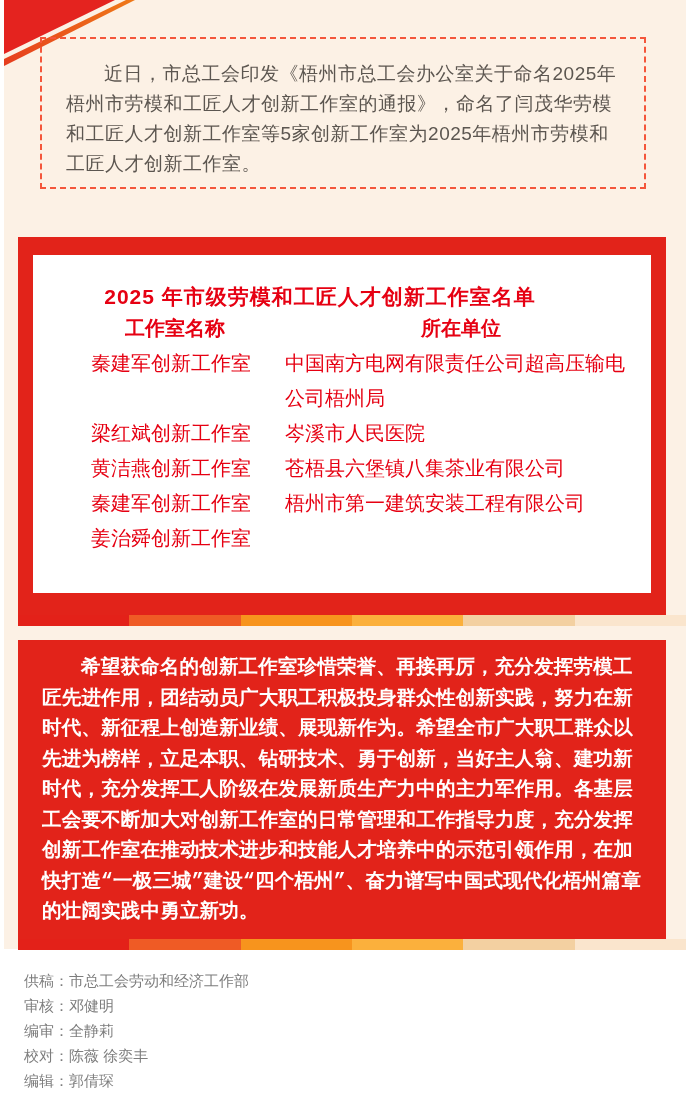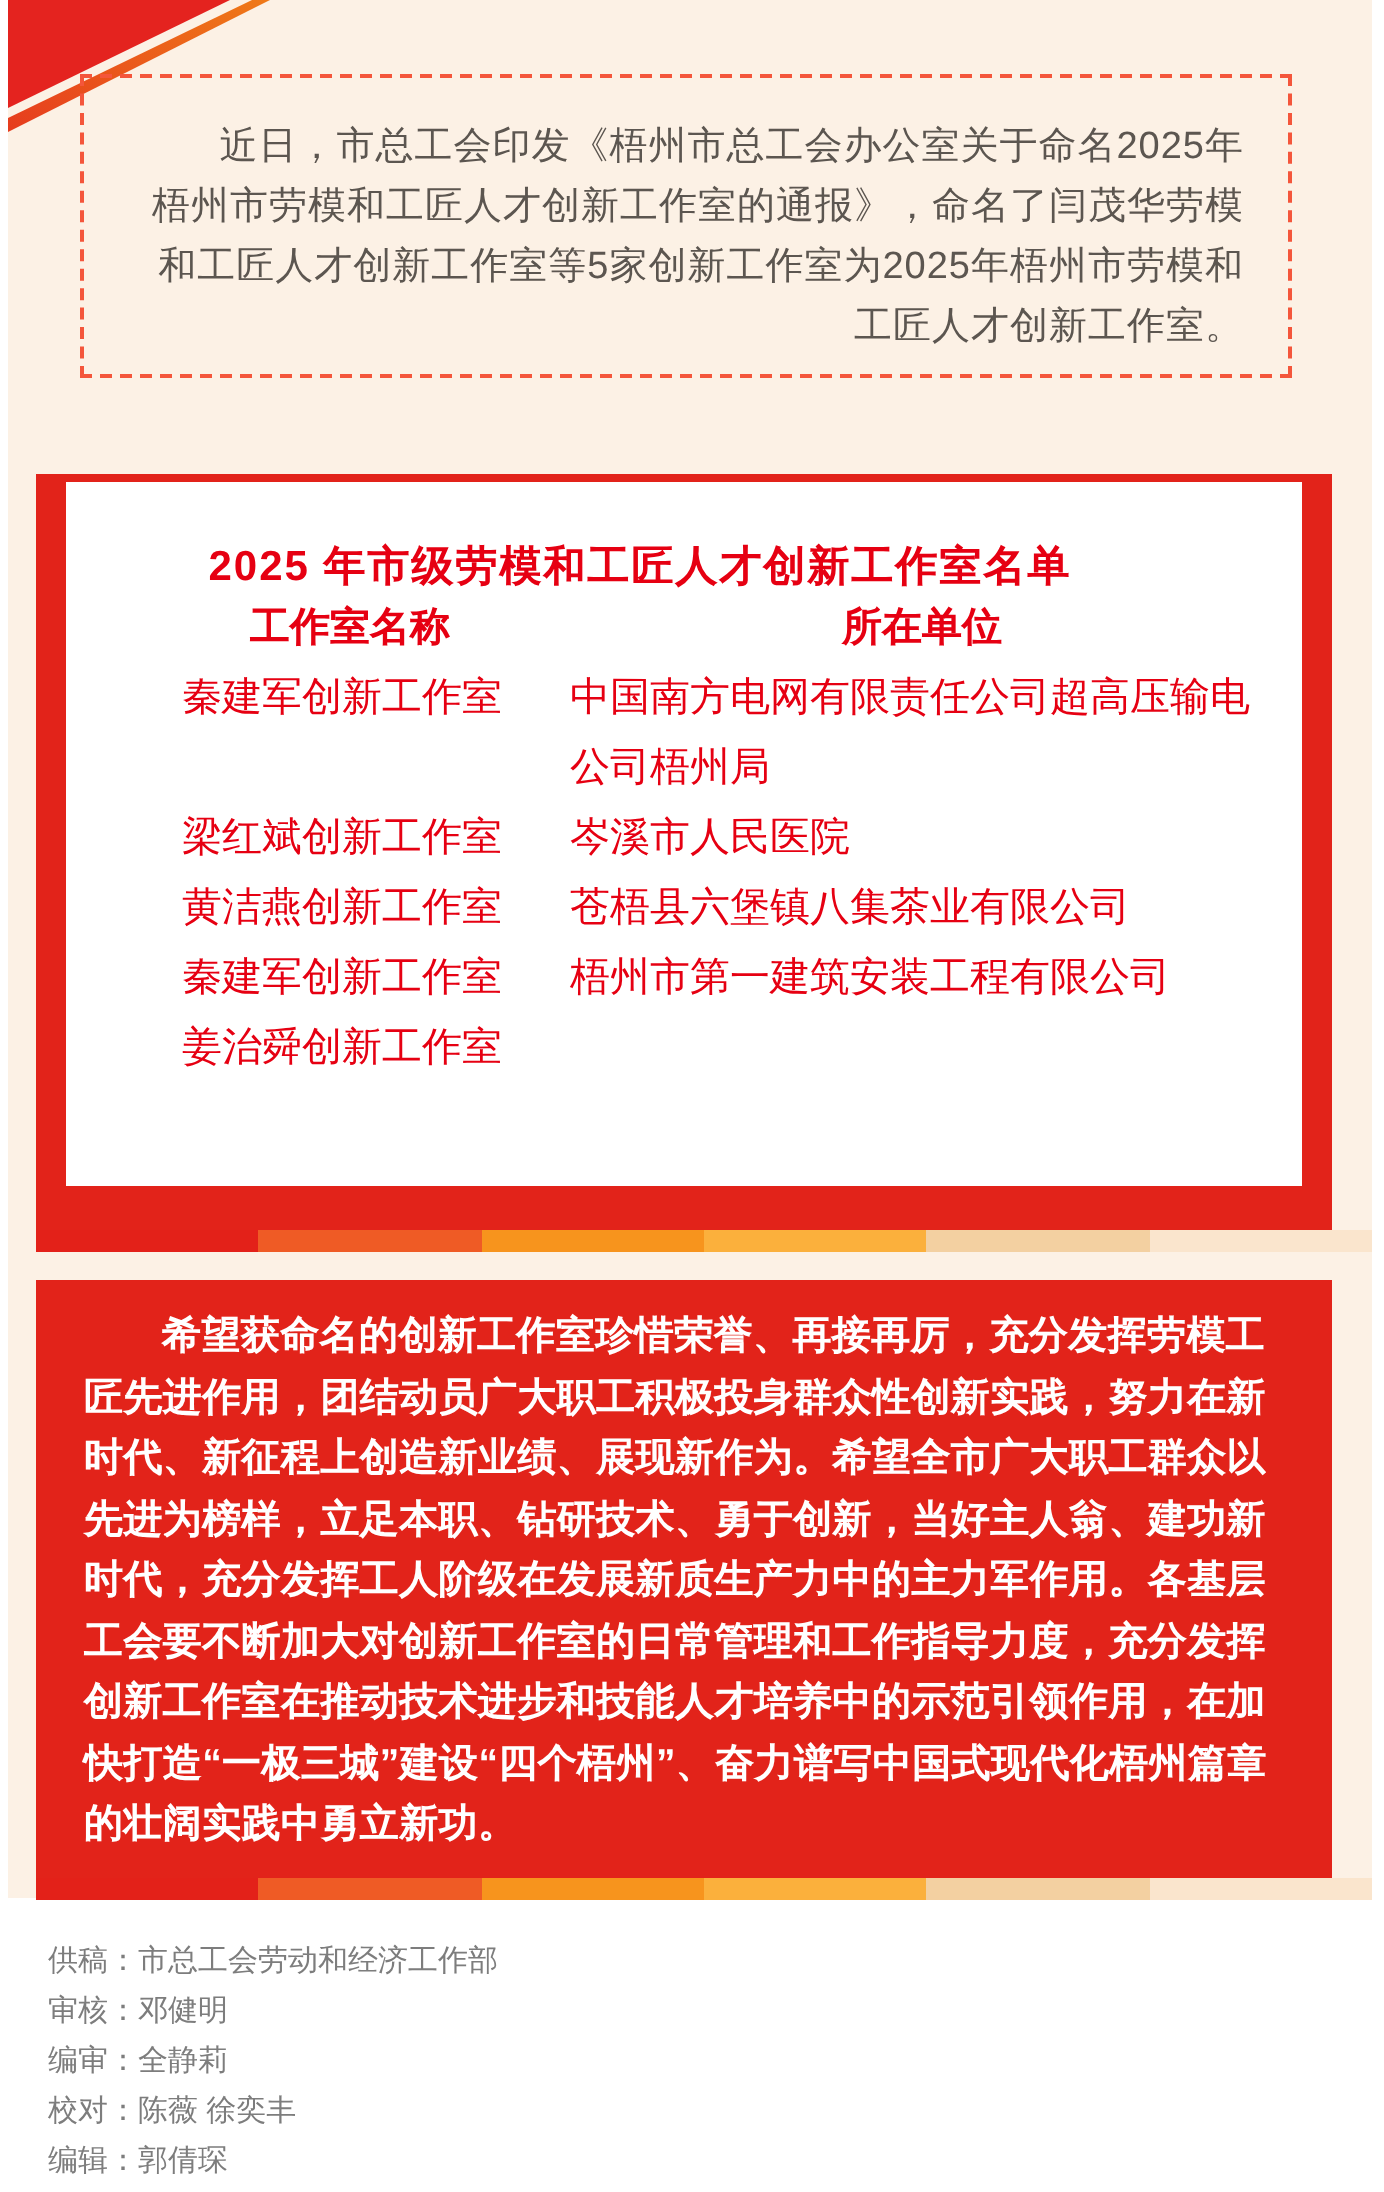--- a/index.html
+++ b/index.html
@@ -18,26 +18,26 @@
   }
   .corner-decor { position:absolute; left:4px; top:0; width:150px; height:85px; }
 
   .intro-box {
     position:absolute; left:40px; top:37px; width:606px; height:152px;
     border:2px dashed #f4563b;
     padding:20px 22px 0 24px;
     font-size:19px; line-height:30px; letter-spacing:0.5px;
     color:#5c5650;
   }
-  .intro-box p { text-indent:2em;text-align:right; }
+  .intro-box p { text-indent:2em; }
 
   .roster-box {
     position:absolute; left:18px; top:237px; width:648px; height:378px;
     background:#e2231a;
-    padding:4px 15px 22px;
+    padding:18px 15px 22px;
   }
   .roster-inner { background:#ffffff; width:100%; height:100%; overflow:hidden; }
   .roster-title {
     padding:28px 44px 0 0;
     text-align:center;
     font-size:21px; font-weight:bold; color:#e60012;
     letter-spacing:1px;
   }
   .roster-table {
     padding:0 14px 0 58px;
@@ -50,21 +50,21 @@
   .stripe { position:absolute; left:18px; width:668px; height:11px; display:flex; }
   .stripe .seg { flex:1; height:100%; }
   .stripe-1 { top:615px; }
   .stripe-2 { top:939px; }
 
   .message-box {
     position:absolute; left:18px; top:640px; width:648px; height:299px;
     background:#e2231a;
     padding:13px 24px;
     color:#ffffff; font-weight:bold;
-    font-size:19.5px; line-height:30.5px; letter-spacing:0.2px;
+    font-size:19.5px; line-height:30.5px; letter-spacing:0.2px;font-family:Liberation Mono, monospace;
   }
   .message-box p { text-indent:2em; }
 
   .credits {
     position:absolute; left:5px; top:968px; width:500px;
     font-size:15px; line-height:25px; color:#7d7d7d;margin-left:19px;
   }
 </style>
 </head>
 <body>

